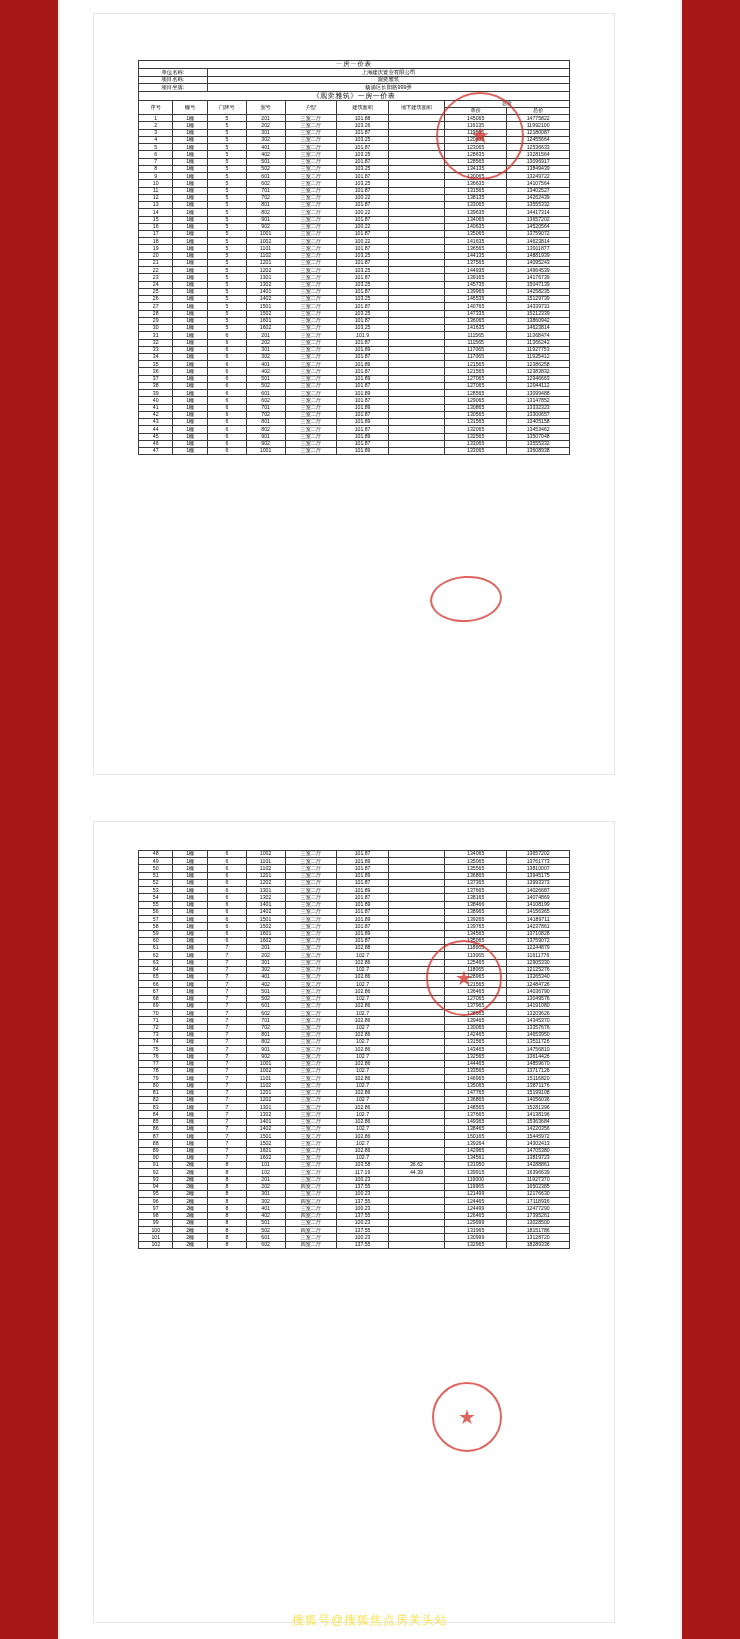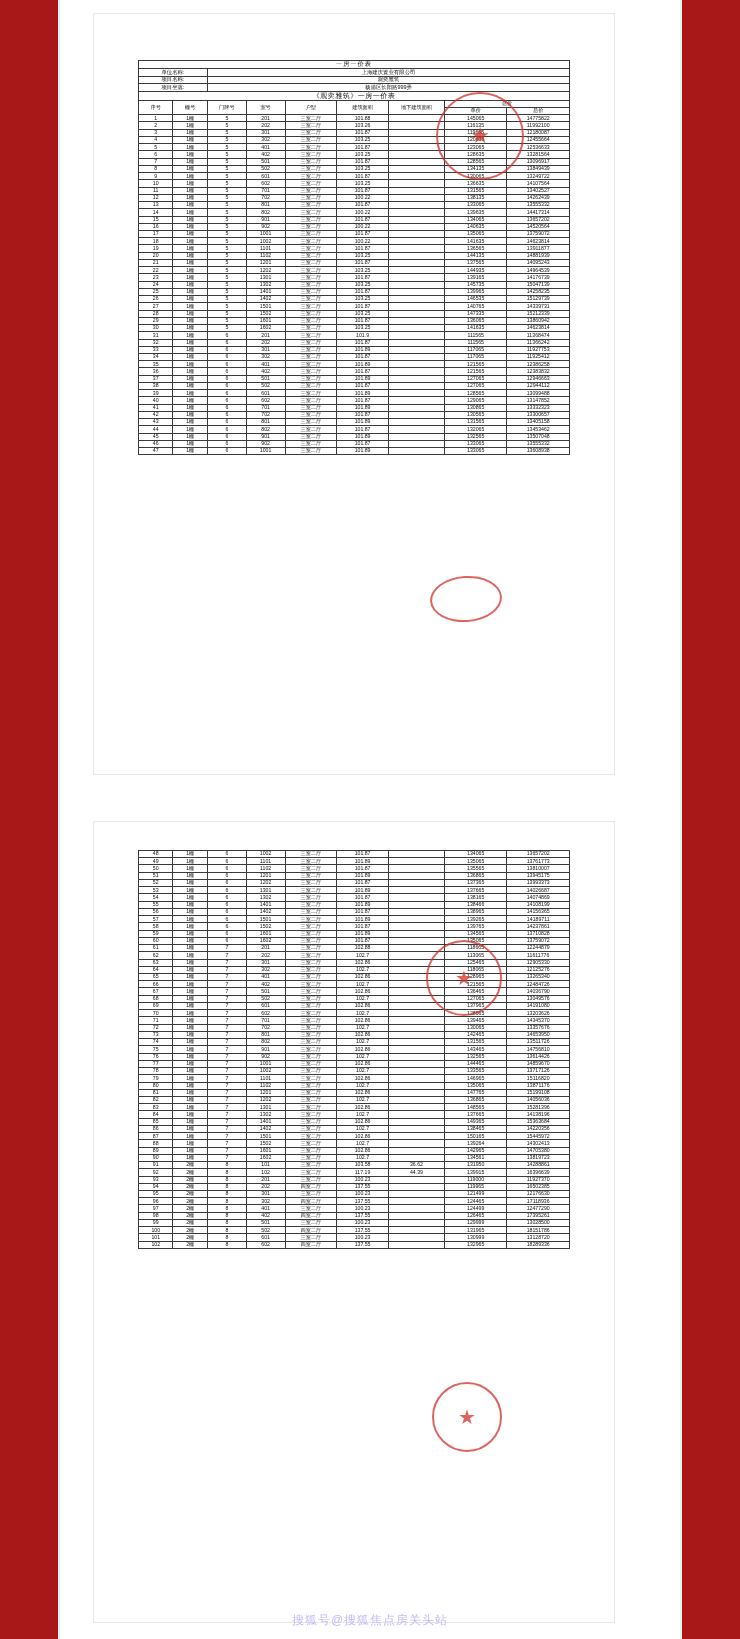--- a/index.html
+++ b/index.html
@@ -129,21 +129,21 @@
     position: absolute;
     left: 50%;
     transform: translateX(-50%);
     color: #ffffff;
     font-size: 13px;
     letter-spacing: 1px;
     white-space: nowrap;
     opacity: 0.95;
   }
   .wm1 { bottom: 34px; font-size: 12px; color:#ffffff; }
-  .wm2 { bottom: 10px; font-size: 12px; color:#c4b5fd; }
+  .wm2 { bottom: 10px; font-size: 12px; color:#fde047; }
 </style>
 </head>
 <body>
 
 <div class="frame-left"></div>
 <div class="frame-right"></div>
 <div class="white-band"></div>
 <div class="band-line-l"></div>
 <div class="band-line-r"></div>
 

